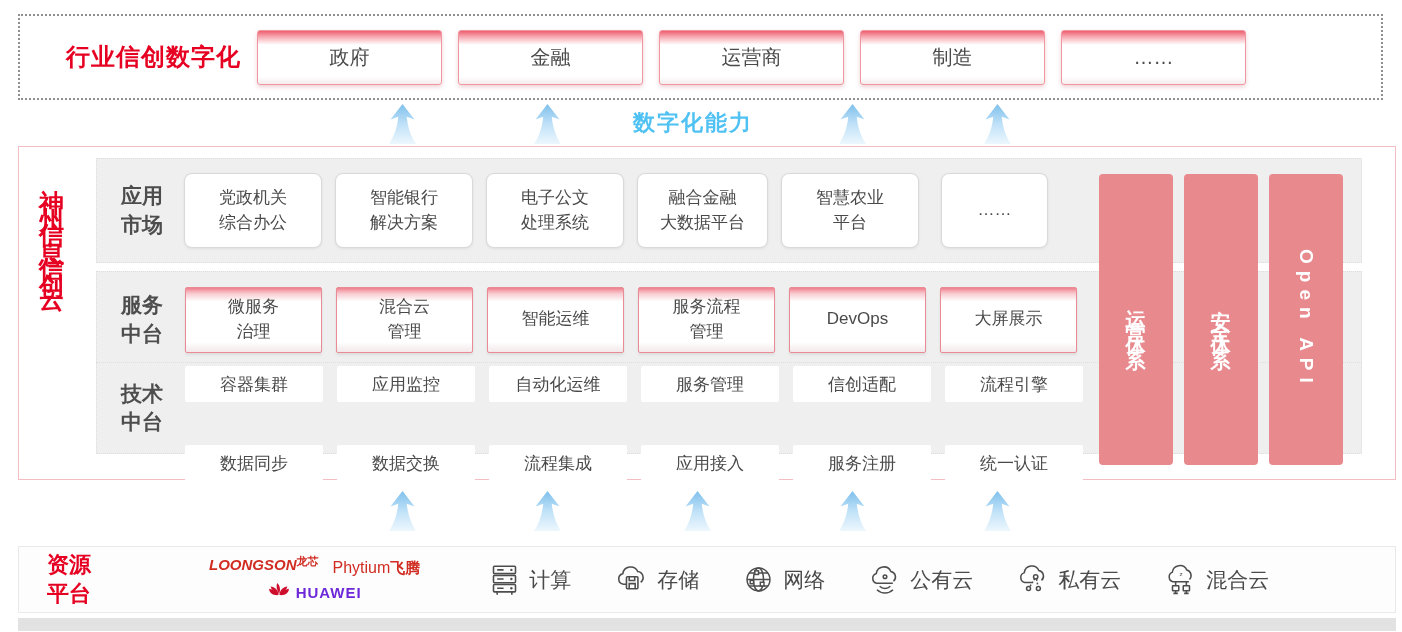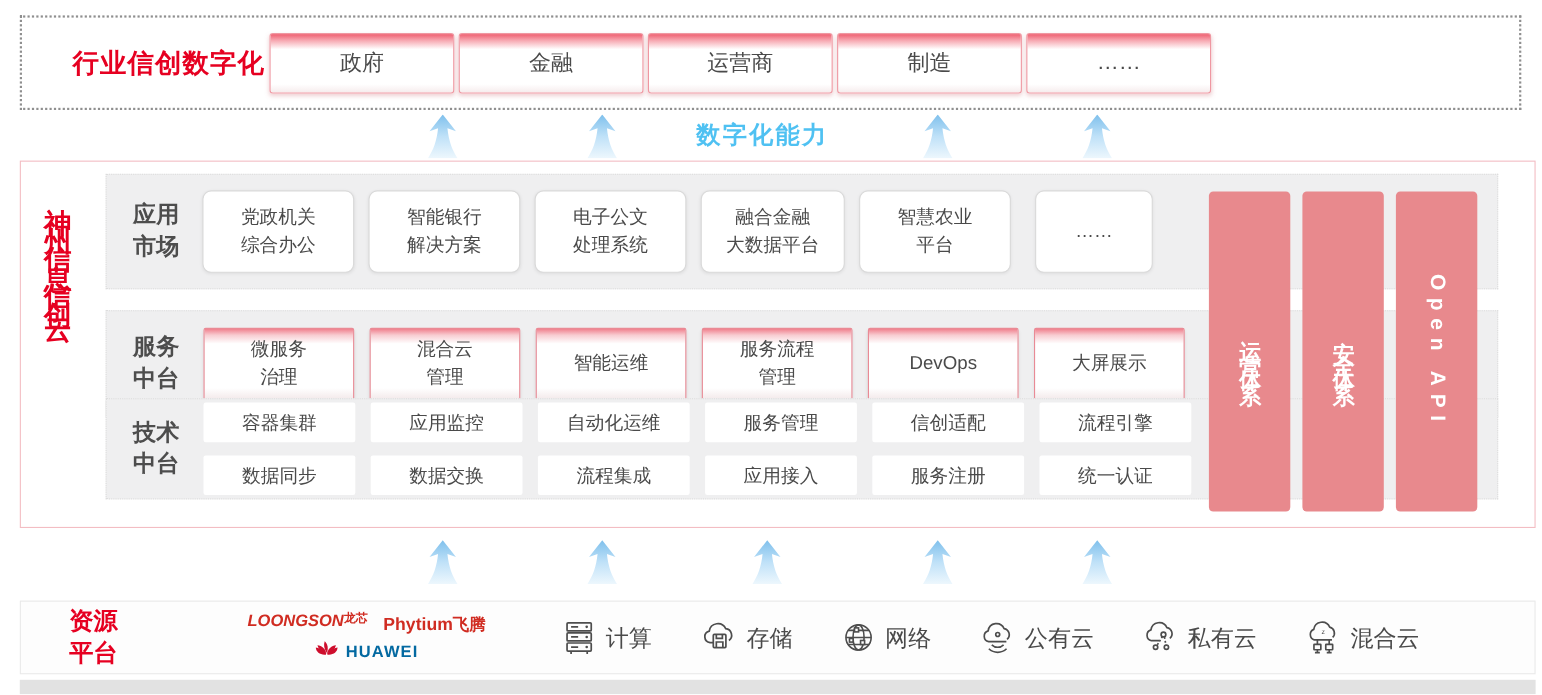--- a/index.html
+++ b/index.html
@@ -4,21 +4,21 @@
 <style>
   * { margin:0; padding:0; box-sizing:border-box; }
   html,body { width:1402px; height:632px; background:#fff;
     font-family:"Liberation Sans","DejaVu Sans",sans-serif; position:relative; overflow:hidden; }
 
   
   .top-banner { position:absolute; left:18px; top:14px; width:1365px; height:86px;
     border:2px dotted #8f8f8f; display:flex; align-items:center; }
   .banner-label { color:#e60021; font-size:24px; font-weight:bold; margin-left:46px;
     white-space:nowrap; letter-spacing:1px; }
-  .industry-box { width:168px; height:55px; margin-left:4px; border:1px solid #ef97a1;
+  .industry-box { width:185px; height:55px; margin-left:16px; border:1px solid #ef97a1;
     border-radius:3px; display:flex; align-items:center; justify-content:center;
     font-size:20px; color:#4a4a4a;
     background:linear-gradient(180deg,#ee5f70 0%,#f7a9b2 11%,#ffffff 26%,#ffffff 86%,#f6eced 100%);
     box-shadow:0 2px 4px rgba(205,120,130,.35); }
   .industry-box:first-of-type { margin-left:44px; }
 
   
   .cap-label { position:absolute; left:633px; top:108px; color:#4fc1f2;
     font-size:22px; font-weight:bold; letter-spacing:2px; }
   .up-arrow { position:absolute; width:37px; height:40px; }
@@ -26,21 +26,21 @@
   
   .main-box { position:absolute; left:18px; top:146px; width:1378px; height:334px;
     border:1px solid #f3bdc3; background:#fff; }
   .side-label { position:absolute; left:20px; top:22px; writing-mode:vertical-rl;
     text-orientation:upright; color:#e60021; font-size:25px; font-weight:bold;
     letter-spacing:17px; line-height:1; }
 
   .row-panel { position:absolute; left:77px; width:1266px; background:#efeff0;
     border:1px dotted #dddddd; display:flex; align-items:center; }
   .panel-app  { top:11px;  height:105px; }
-  .panel-svc  { top:135px; height:97px; }
+  .panel-svc  { top:124px; height:97px; }
   .panel-tech { top:215px; height:92px; }
 
   .row-label { width:58px; margin-left:16px; flex-shrink:0; font-size:21px; font-weight:bold;
     color:#4d4d4d; white-space:pre-line; line-height:1.35; text-align:center; }
 
   .app-box { width:138px; height:75px; margin-left:13px; background:#fff;
     border:1px solid #d9d9d9; border-radius:8px; display:flex; align-items:center;
     justify-content:center; text-align:center; font-size:17px; color:#4a4a4a;
     white-space:pre-line; line-height:1.45; box-shadow:0 1px 3px rgba(0,0,0,.07); }
   .app-box.wide { width:131px; }
@@ -48,45 +48,45 @@
 
   .svc-box { width:137px; height:66px; margin-left:14px; border:1px solid #e98a95;
     border-radius:2px; display:flex; align-items:center; justify-content:center;
     text-align:center; font-size:17px; color:#4a4a4a; white-space:pre-line; line-height:1.45;
     background:linear-gradient(180deg,#f0808d 0%,#f8cdd2 9%,#ffffff 21%,#ffffff 84%,#f3e9ea 100%);
     box-shadow:0 2px 3px rgba(0,0,0,.08); }
 
   .tech-col { display:flex; flex-direction:column; gap:12px; }
   .tech-row { display:flex; }
   .tech-box { width:138px; height:36px; margin-left:14px; background:#fff; border-radius:2px;
-    display:flex; align-items:center; justify-content:center; font-size:17px; color:#4a4a4a; }
+    display:flex; align-items:center; justify-content:center; font-size:17px; color:#4a4a4a;margin-top:31px; }
 
   .pillar { position:absolute; top:27px; width:74px; height:291px; background:#e8898d;
     border-radius:4px; display:flex; align-items:center; justify-content:center;
     color:#fff; font-weight:bold; }
   .pillar-ops { left:1080px; } .pillar-sec { left:1165px; } .pillar-api { left:1250px; }
   .vtext { writing-mode:vertical-rl; text-orientation:upright; font-size:20px;
     letter-spacing:13px; line-height:1; }
   .vtext-latin { writing-mode:vertical-rl; font-size:19px; letter-spacing:7px; line-height:1; }
 
   
   .resource-panel { position:absolute; left:18px; top:546px; width:1378px; height:67px;
     background:#fdfdfd; border:1px solid #e9e9e9; display:flex; align-items:center; }
-  .res-label { color:#e60021; font-weight:bold; font-size:22px; margin-left:44px;
+  .res-label { color:#e60021; font-weight:bold; font-size:22px; margin-left:28px;
     white-space:pre-line; line-height:1.3; }
   .vendor-block { margin-left:118px; display:flex; flex-direction:column; align-items:center; }
   .vendor-row1 { display:flex; align-items:flex-start; }
   .loongson { display:flex; flex-direction:row; align-items:flex-start; }
   .loongson-name { color:#d02c22; font-style:italic; font-weight:bold; font-size:15px; }
   .loongson-sub { color:#d02c22; font-size:11px; font-weight:bold; margin-top:-2px; }
   .phytium { margin-left:14px; margin-top:3px; }
-  .phytium-name { color:#d02c22; font-weight:bold; font-size:16px; }
+  .phytium-name { color:#d02c22; font-weight:normal; font-size:16px; }
   .phytium-sub { color:#d02c22; font-weight:bold; font-size:15px; }
   .huawei { display:flex; align-items:center; gap:6px; margin-top:3px; }
-  .huawei-name { color:#0369a1; font-weight:bold; font-size:15px; letter-spacing:1px; }
+  .huawei-name { color:#6d28d9; font-weight:bold; font-size:15px; letter-spacing:1px; }
   .res-items { display:flex; align-items:center; margin-left:68px; gap:43px; }
   .res-item { display:flex; align-items:center; gap:8px; font-size:21px; color:#4a4a4a;
     white-space:nowrap; }
   .res-item svg { flex-shrink:0; }
 
   .footer-bar { position:absolute; left:18px; top:618px; width:1378px; height:13px;
     background:#e2e2e2; }
 </style>
 </head>
 <body>

